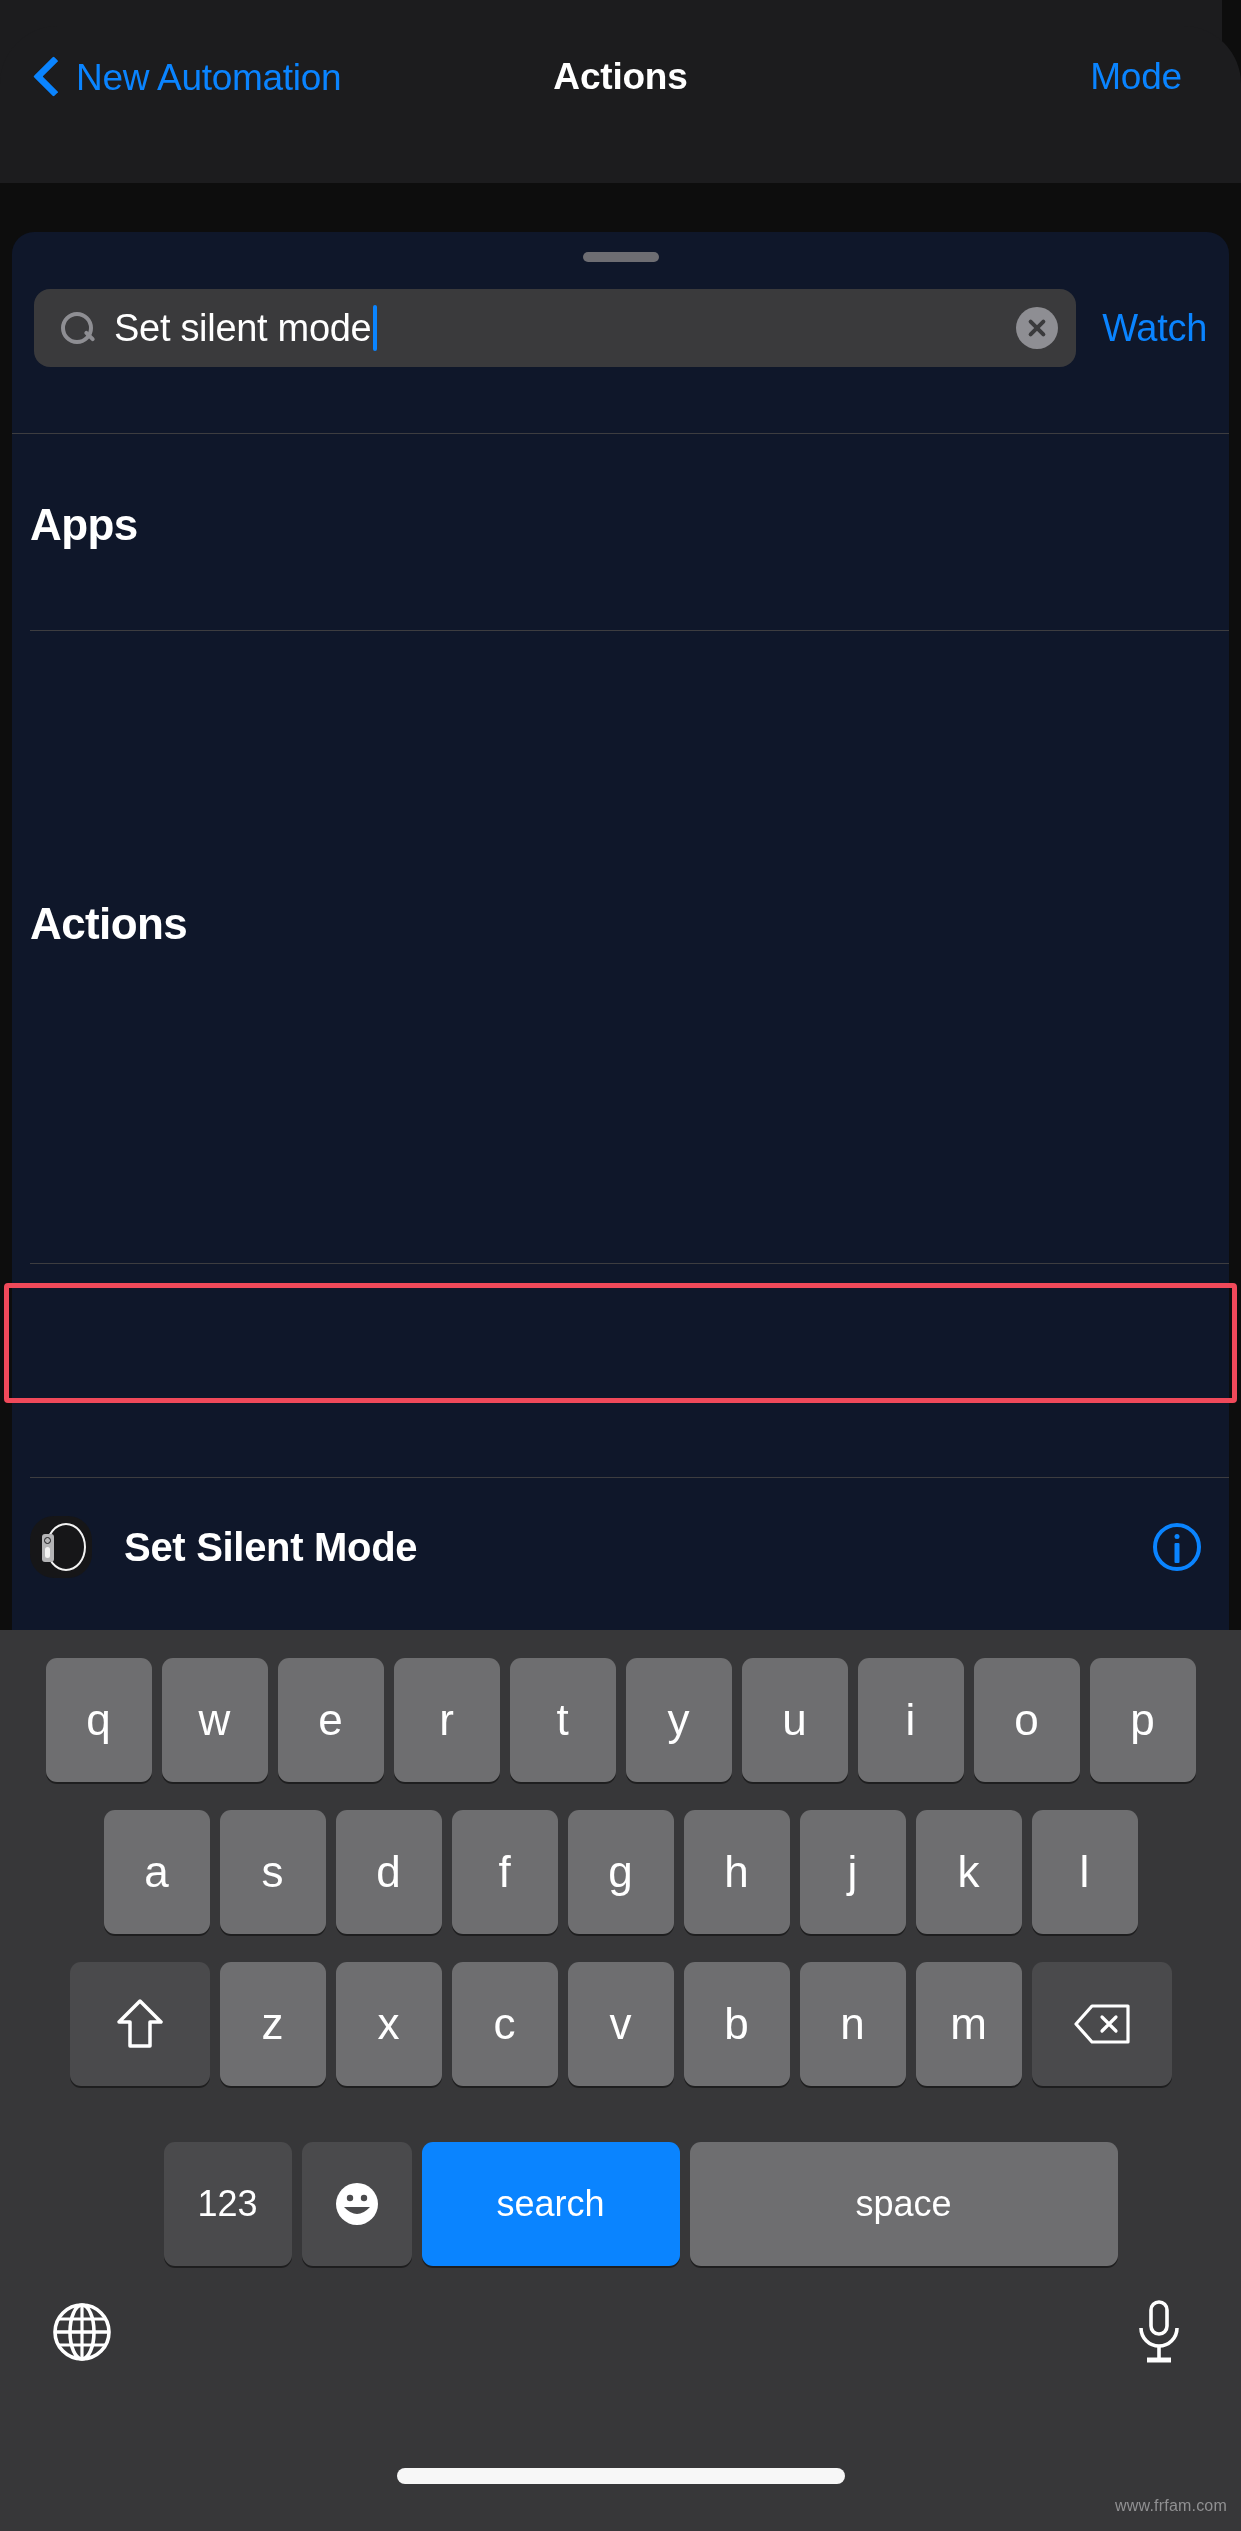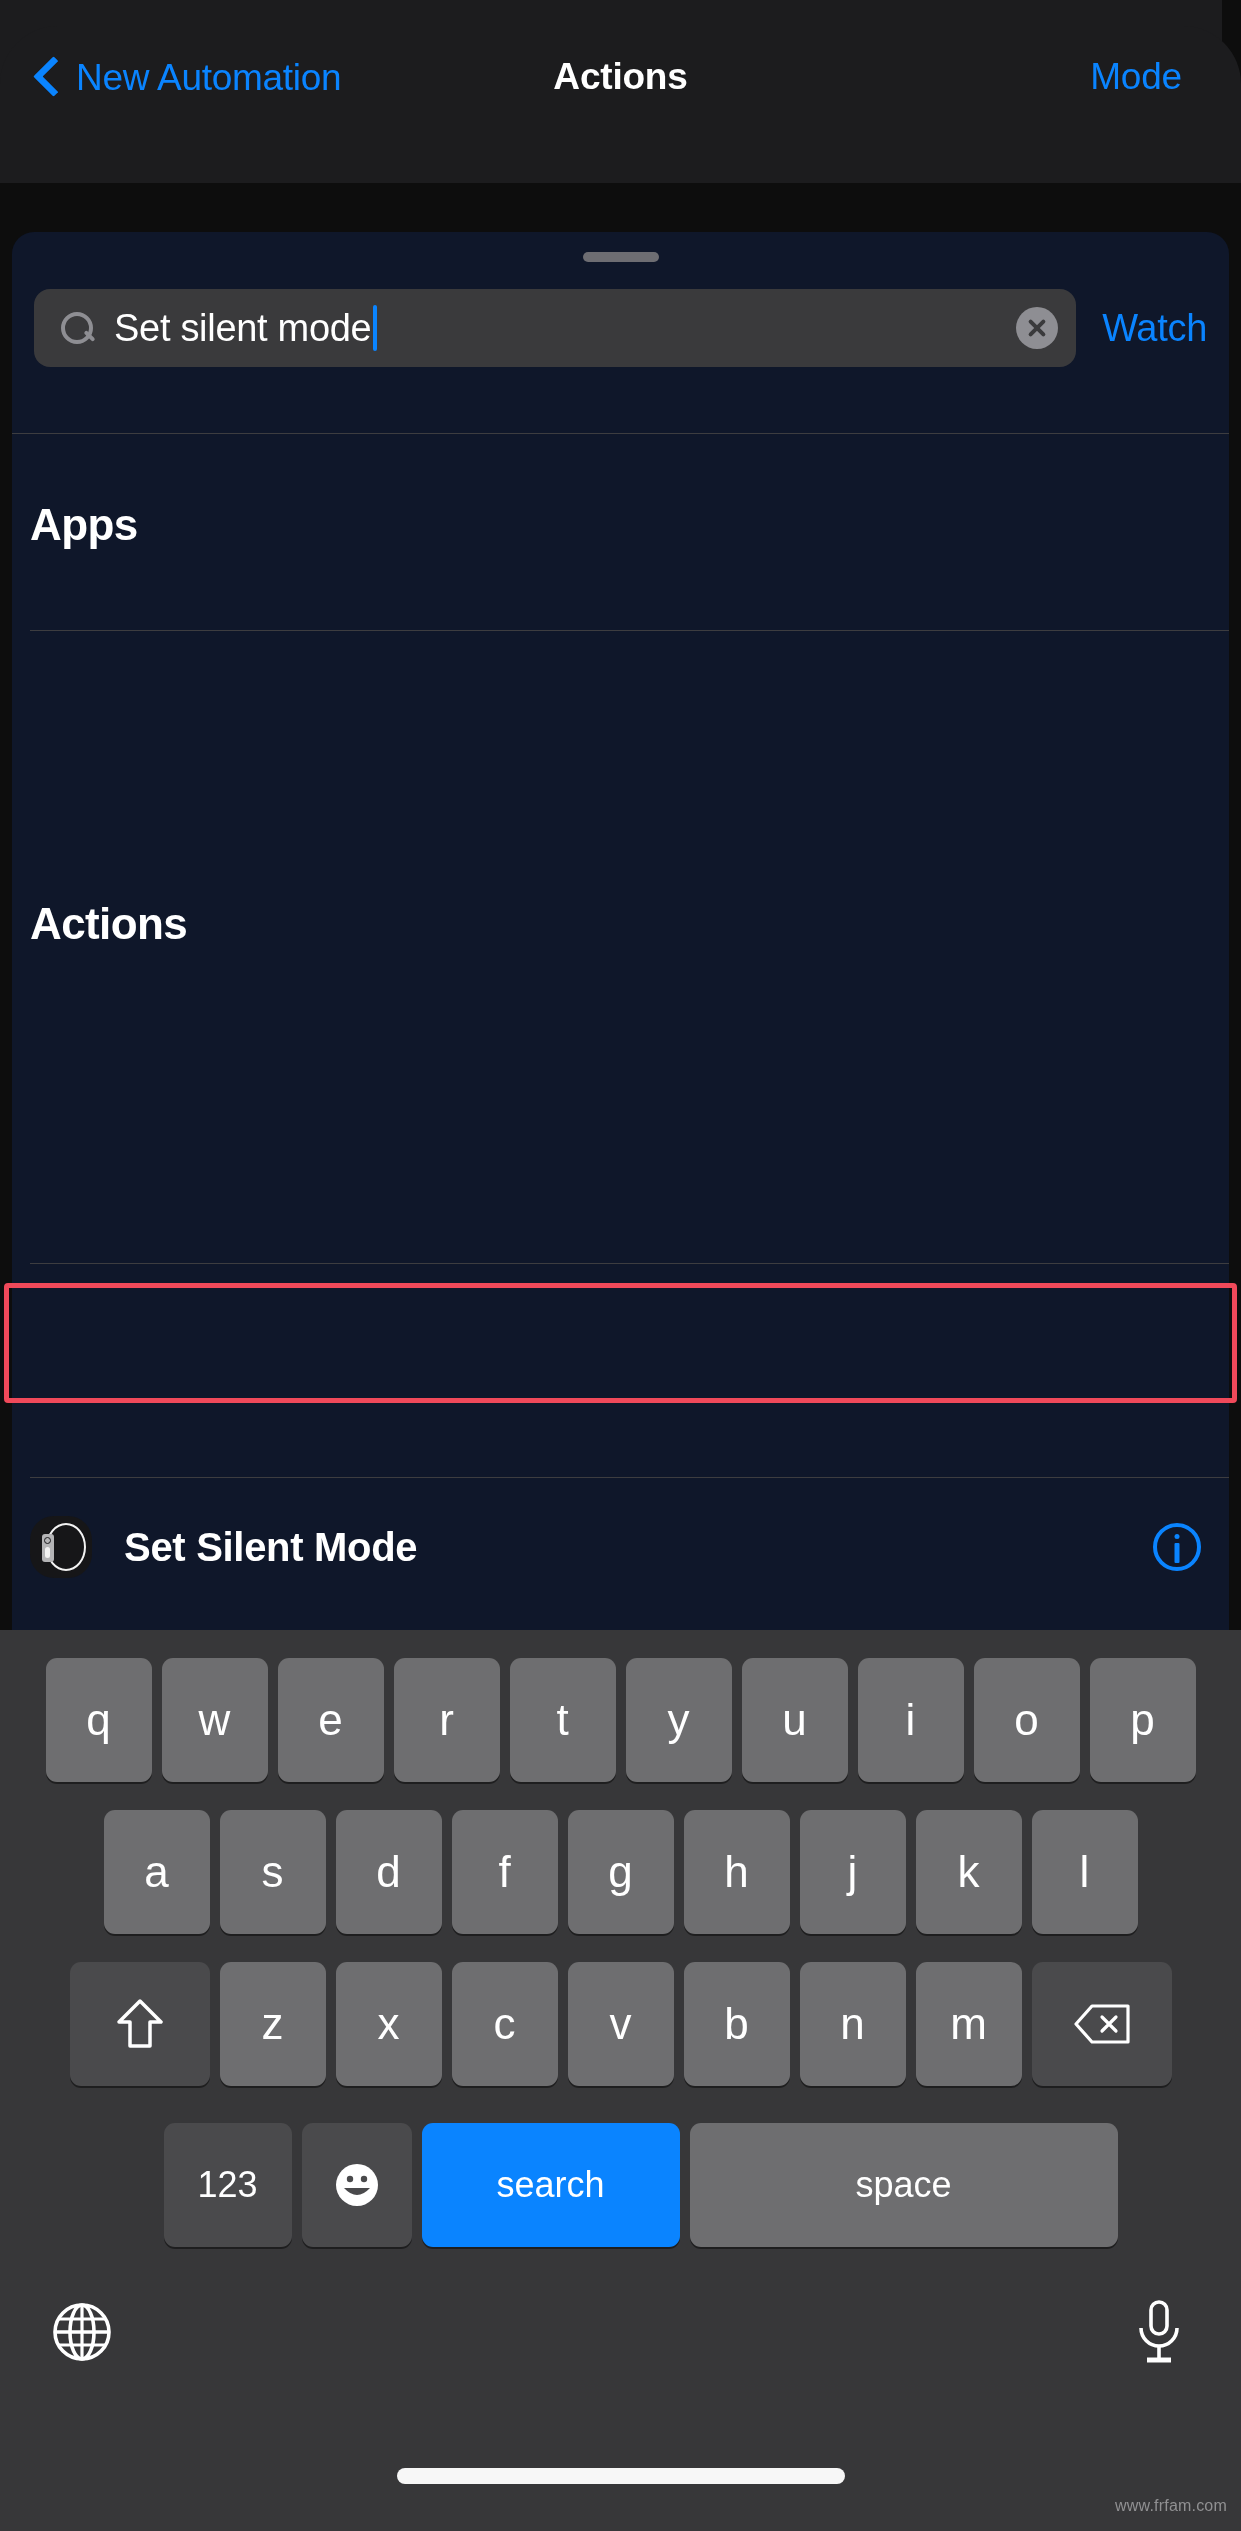--- a/index.html
+++ b/index.html
@@ -359,21 +359,21 @@
   .kb-row {
     position: absolute;
     left: 0;
     width: 1241px;
     display: flex;
     justify-content: center;
   }
   #kb-row1 { top: 28px; }
   #kb-row2 { top: 180px; }
   #kb-row3 { top: 332px; }
-  #kb-row4 { top: 493px; padding-left: 40px; }
+  #kb-row4 { top: 512px; padding-left: 40px; }
   .key {
     background: #6e6e70;
     border-radius: 11px;
     color: #ffffff;
     font-size: 44px;
     display: flex;
     align-items: center;
     justify-content: center;
     box-shadow: 0 2px 0 rgba(0,0,0,0.45);
     cursor: pointer;

